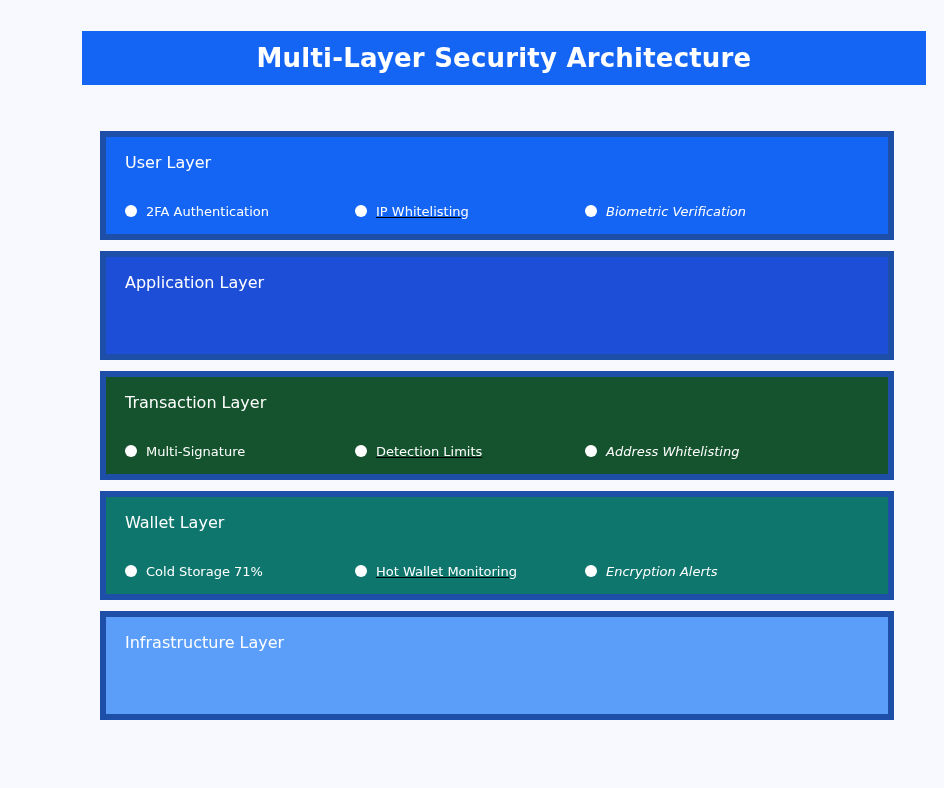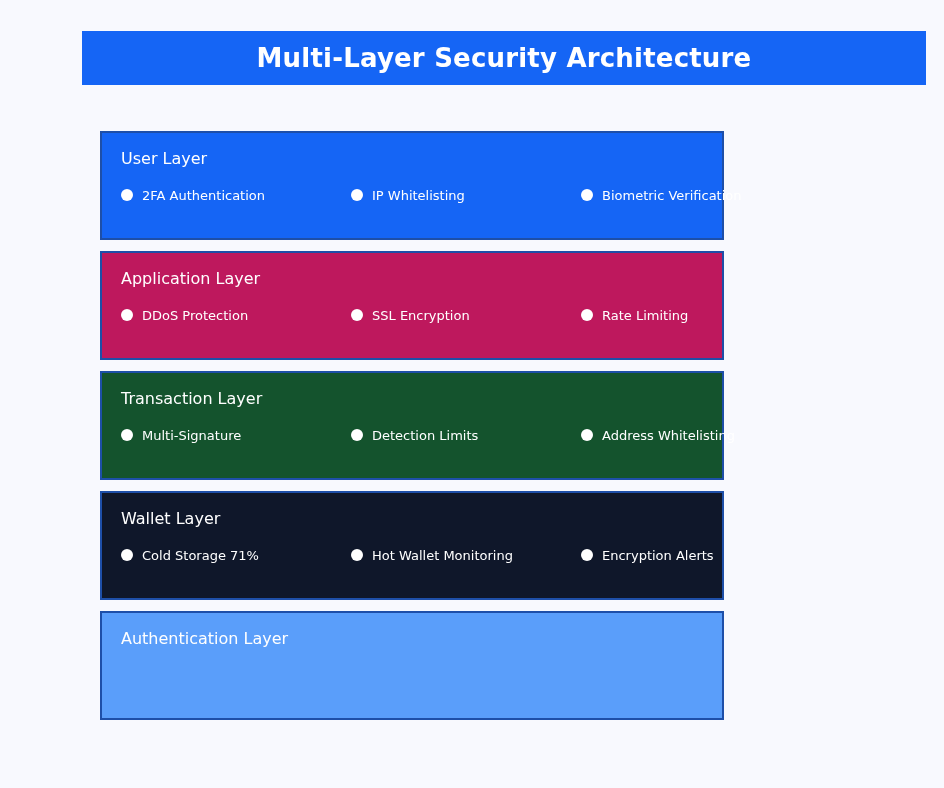--- a/index.html
+++ b/index.html
@@ -40,23 +40,23 @@
   }
   .layers {
     position: absolute;
     left: 100px;
     top: 131px;
     width: 745px;
   }
   .layer-box {
     position: relative;
     box-sizing: border-box;
-    width: 624px;
+    width: 794px;
     height: 109px;
-    border: 2px solid #eab308;
+    border: 6px solid #eab308;
     margin-bottom: 11px;
   }
   .layer-title {
     position: absolute;
     left: 19px;
     top: 18px;
     color: #ffffff;
     font-size: 16px;
     font-weight: normal;
     line-height: 1;
@@ -64,29 +64,29 @@
   }
   .layer-items {
     position: absolute;
     left: 19px;
     top: 48px;
     width: 710px;
     height: 20px;
   }
   .layer-item {
     position: absolute;
-    top: 4px;
+    top: 16px;
     display: flex;
     align-items: center;
     height: 20px;
     white-space: nowrap;
   }
   .layer-item.col-0 { left: 0px; }
-  .layer-item.col-1 { left: 230px; }
-  .layer-item.col-2 { left: 460px; }
+  .layer-item.col-1 { left: 230px; text-decoration: underline; }
+  .layer-item.col-2 { left: 460px; font-style: italic; }
   .bullet {
     width: 12px;
     height: 12px;
     border-radius: 50%;
     background: #ffffff;
     flex: 0 0 auto;
     display: block;
   }
   .item-label {
     margin-left: 9px;
@@ -117,72 +117,58 @@
           <span class="bullet"></span>
           <span class="item-label">IP Whitelisting</span>
         </div>
         <div class="layer-item col-2">
           <span class="bullet"></span>
           <span class="item-label">Biometric Verification</span>
         </div>
       </div>
     </div>
 
-    <div class="layer-box" style="background: #be185d; border-color: rgb(30, 79, 168);">
+    <div class="layer-box" style="background: #1d4ed8; border-color: rgb(30, 79, 168);">
       <span class="layer-title">Application Layer</span>
-      <div class="layer-items">
-        <div class="layer-item col-0">
-          <span class="bullet"></span>
-          <span class="item-label">DDoS Protection</span>
-        </div>
-        <div class="layer-item col-1">
-          <span class="bullet"></span>
-          <span class="item-label">SSL Encryption</span>
-        </div>
-        <div class="layer-item col-2">
-          <span class="bullet"></span>
-          <span class="item-label">Rate Limiting</span>
-        </div>
-      </div>
     </div>
 
     <div class="layer-box" style="background: #14532d; border-color: rgb(30, 79, 168);">
       <span class="layer-title">Transaction Layer</span>
       <div class="layer-items">
         <div class="layer-item col-0">
           <span class="bullet"></span>
           <span class="item-label">Multi-Signature</span>
         </div>
         <div class="layer-item col-1">
           <span class="bullet"></span>
           <span class="item-label">Detection Limits</span>
         </div>
         <div class="layer-item col-2">
           <span class="bullet"></span>
           <span class="item-label">Address Whitelisting</span>
         </div>
       </div>
     </div>
 
-    <div class="layer-box" style="background: #0f172a; border-color: rgb(30, 79, 168);">
+    <div class="layer-box" style="background: #0f766e; border-color: rgb(30, 79, 168);">
       <span class="layer-title">Wallet Layer</span>
       <div class="layer-items">
         <div class="layer-item col-0">
           <span class="bullet"></span>
           <span class="item-label">Cold Storage 71%</span>
         </div>
         <div class="layer-item col-1">
           <span class="bullet"></span>
           <span class="item-label">Hot Wallet Monitoring</span>
         </div>
         <div class="layer-item col-2">
           <span class="bullet"></span>
           <span class="item-label">Encryption Alerts</span>
         </div>
       </div>
     </div>
 
     <div class="layer-box" style="background: rgb(90, 158, 250); border-color: rgb(30, 79, 168);">
-      <span class="layer-title">Authentication Layer</span>
+      <span class="layer-title">Infrastructure Layer</span>
     </div>
 
   </div>
 </div>
 
 </body></html>

